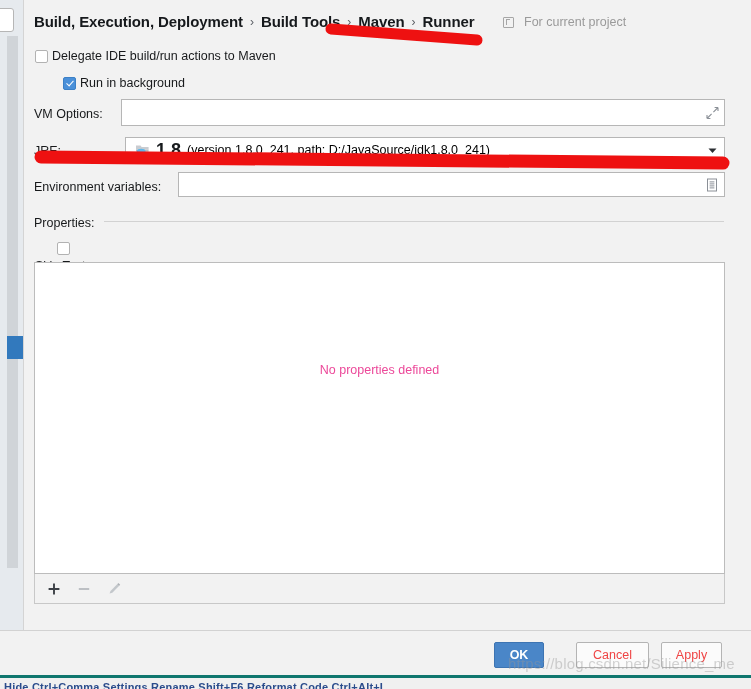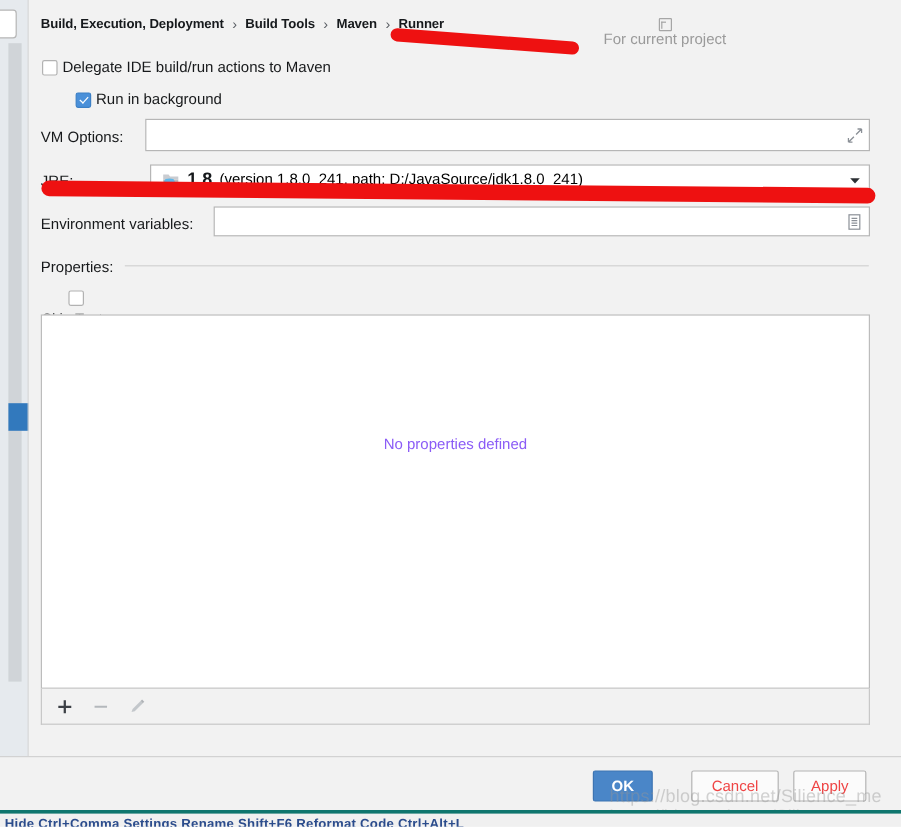--- a/index.html
+++ b/index.html
@@ -71,39 +71,38 @@
   
   .breadcrumb {
     position: absolute;
     left: 10px; top: 13px;
     display: flex;
     align-items: center;
     white-space: nowrap;
   }
   .crumb {
     font-weight: bold;
-    font-size: 11px;
+    font-size: 15px;
     color: #16191c;
     letter-spacing: -0.1px;
   }
   .crumb-sep {
     color: #5c6066;
     font-size: 12px;
     font-weight: normal;
     margin: 0 7px;
   }
   .scope-label {
     position: absolute;
     left: 479px; top: 15px;
     display: flex;
     align-items: center;
-    gap: 0;
+    gap: 10px;
     color: #9a9a9a;
     font-size: 12.5px;
-    flex-direction: column;
   }
   .module-icon {
     display: inline-block;
     width: 11px; height: 11px;
     border: 1.2px solid #a6a6a6;
     border-radius: 1px;
     position: relative;
     box-sizing: border-box;
   }
   .module-icon::after {
@@ -199,21 +198,21 @@
     left: 9px; top: 50%;
     transform: translateY(-50%);
     display: flex;
     align-items: center;
     gap: 6px;
     white-space: nowrap;
   }
   .jdk-icon { width: 15px; height: 13px; position: relative; flex: 0 0 auto; }
   .jre-ver {
     font-weight: bold;
-    font-size: 15px;
+    font-size: 18px;
     color: #16191c;
   }
   .jre-detail {
     font-size: 12.5px;
     color: #000000;
   }
 
   
   .proplist {
     position: absolute;
@@ -221,21 +220,21 @@
     width: 691px; height: 312px;
     background: #ffffff;
     border: 1px solid #bcbcbc;
     box-sizing: border-box;
   }
   .empty-text {
     position: absolute;
     left: 0; right: 0;
     top: 100px;
     text-align: center;
-    color: #8b5cf6;
+    color: #ec4899;
     font-size: 12.5px;
   }
   .proptoolbar {
     position: absolute;
     left: 10px; top: 574px;
     width: 691px; height: 30px;
     border: 1px solid #c8c8c8;
     border-top: none;
     background: #f2f2f2;
     box-sizing: border-box;

